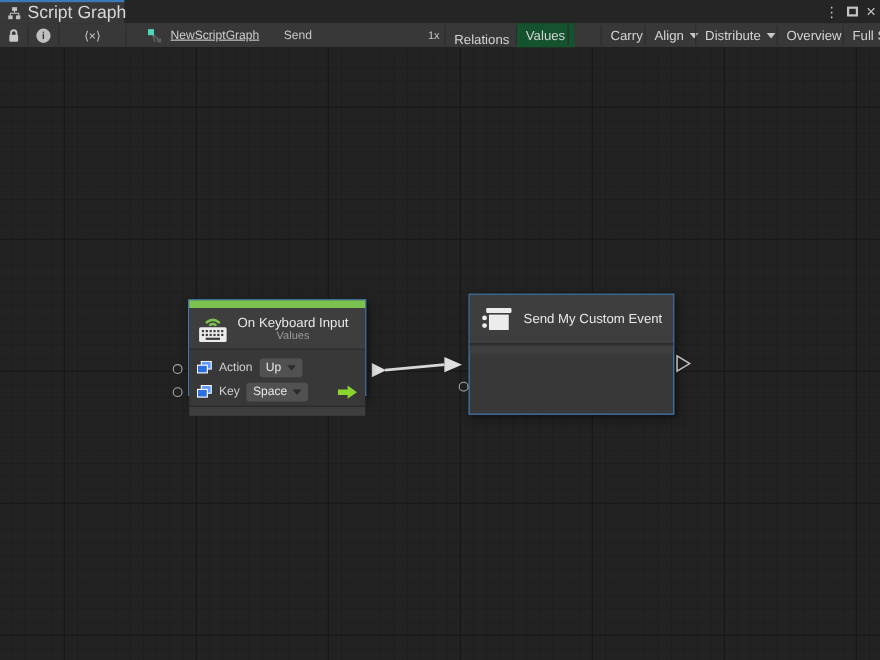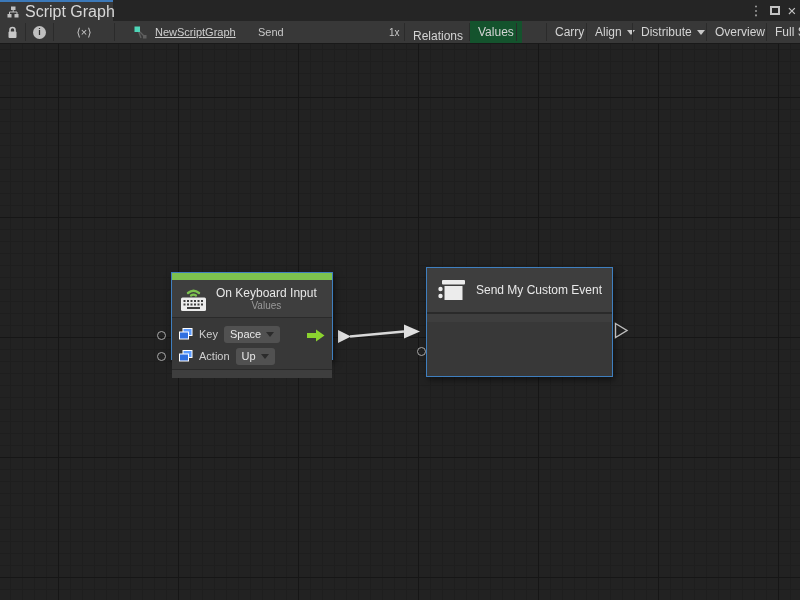--- a/index.html
+++ b/index.html
@@ -218,42 +218,42 @@
       </span>
     </div>
     <div class="node-body">
       <div class="port-row">
         <span style="display:flex;">
           <svg width="14" height="12" viewBox="0 0 14 12">
             <rect x="4" y="0.5" width="9" height="7" fill="#5B9BFF" stroke="#FFFFFF" stroke-width="1"></rect>
             <rect x="0.5" y="4" width="9" height="7" fill="#2E6FE0" stroke="#FFFFFF" stroke-width="1"></rect>
           </svg>
         </span>
-        <span class="port-label">Key</span>
+        <span class="port-label">Action</span>
         <span class="dropdown">
-          <span>Space</span>
+          <span>Up</span>
           <span class="dd-caret"></span>
-        </span>
-        <span class="flow-arrow-right">
-          <svg width="18" height="13" viewBox="0 0 18 13">
-              <polygon points="0,4 9,4 9,0.5 17.5,6.5 9,12.5 9,9 0,9" fill="#8BD32F"></polygon>
-            </svg>
         </span>
       </div>
       <div class="port-row">
         <span style="display:flex;">
           <svg width="14" height="12" viewBox="0 0 14 12">
             <rect x="4" y="0.5" width="9" height="7" fill="#5B9BFF" stroke="#FFFFFF" stroke-width="1"></rect>
             <rect x="0.5" y="4" width="9" height="7" fill="#2E6FE0" stroke="#FFFFFF" stroke-width="1"></rect>
           </svg>
         </span>
-        <span class="port-label">Action</span>
+        <span class="port-label">Key</span>
         <span class="dropdown">
-          <span>Up</span>
+          <span>Space</span>
           <span class="dd-caret"></span>
+        </span>
+        <span class="flow-arrow-right">
+          <svg width="18" height="13" viewBox="0 0 18 13">
+              <polygon points="0,4 9,4 9,0.5 17.5,6.5 9,12.5 9,9 0,9" fill="#8BD32F"></polygon>
+            </svg>
         </span>
       </div>
     </div>
     <div class="node-footer"></div>
   </div>
 
   <div class="port-circle" style="left:157px; top:331px;"></div>
   <div class="port-circle" style="left:157px; top:352px;"></div>
 
   <div class="node node2">

